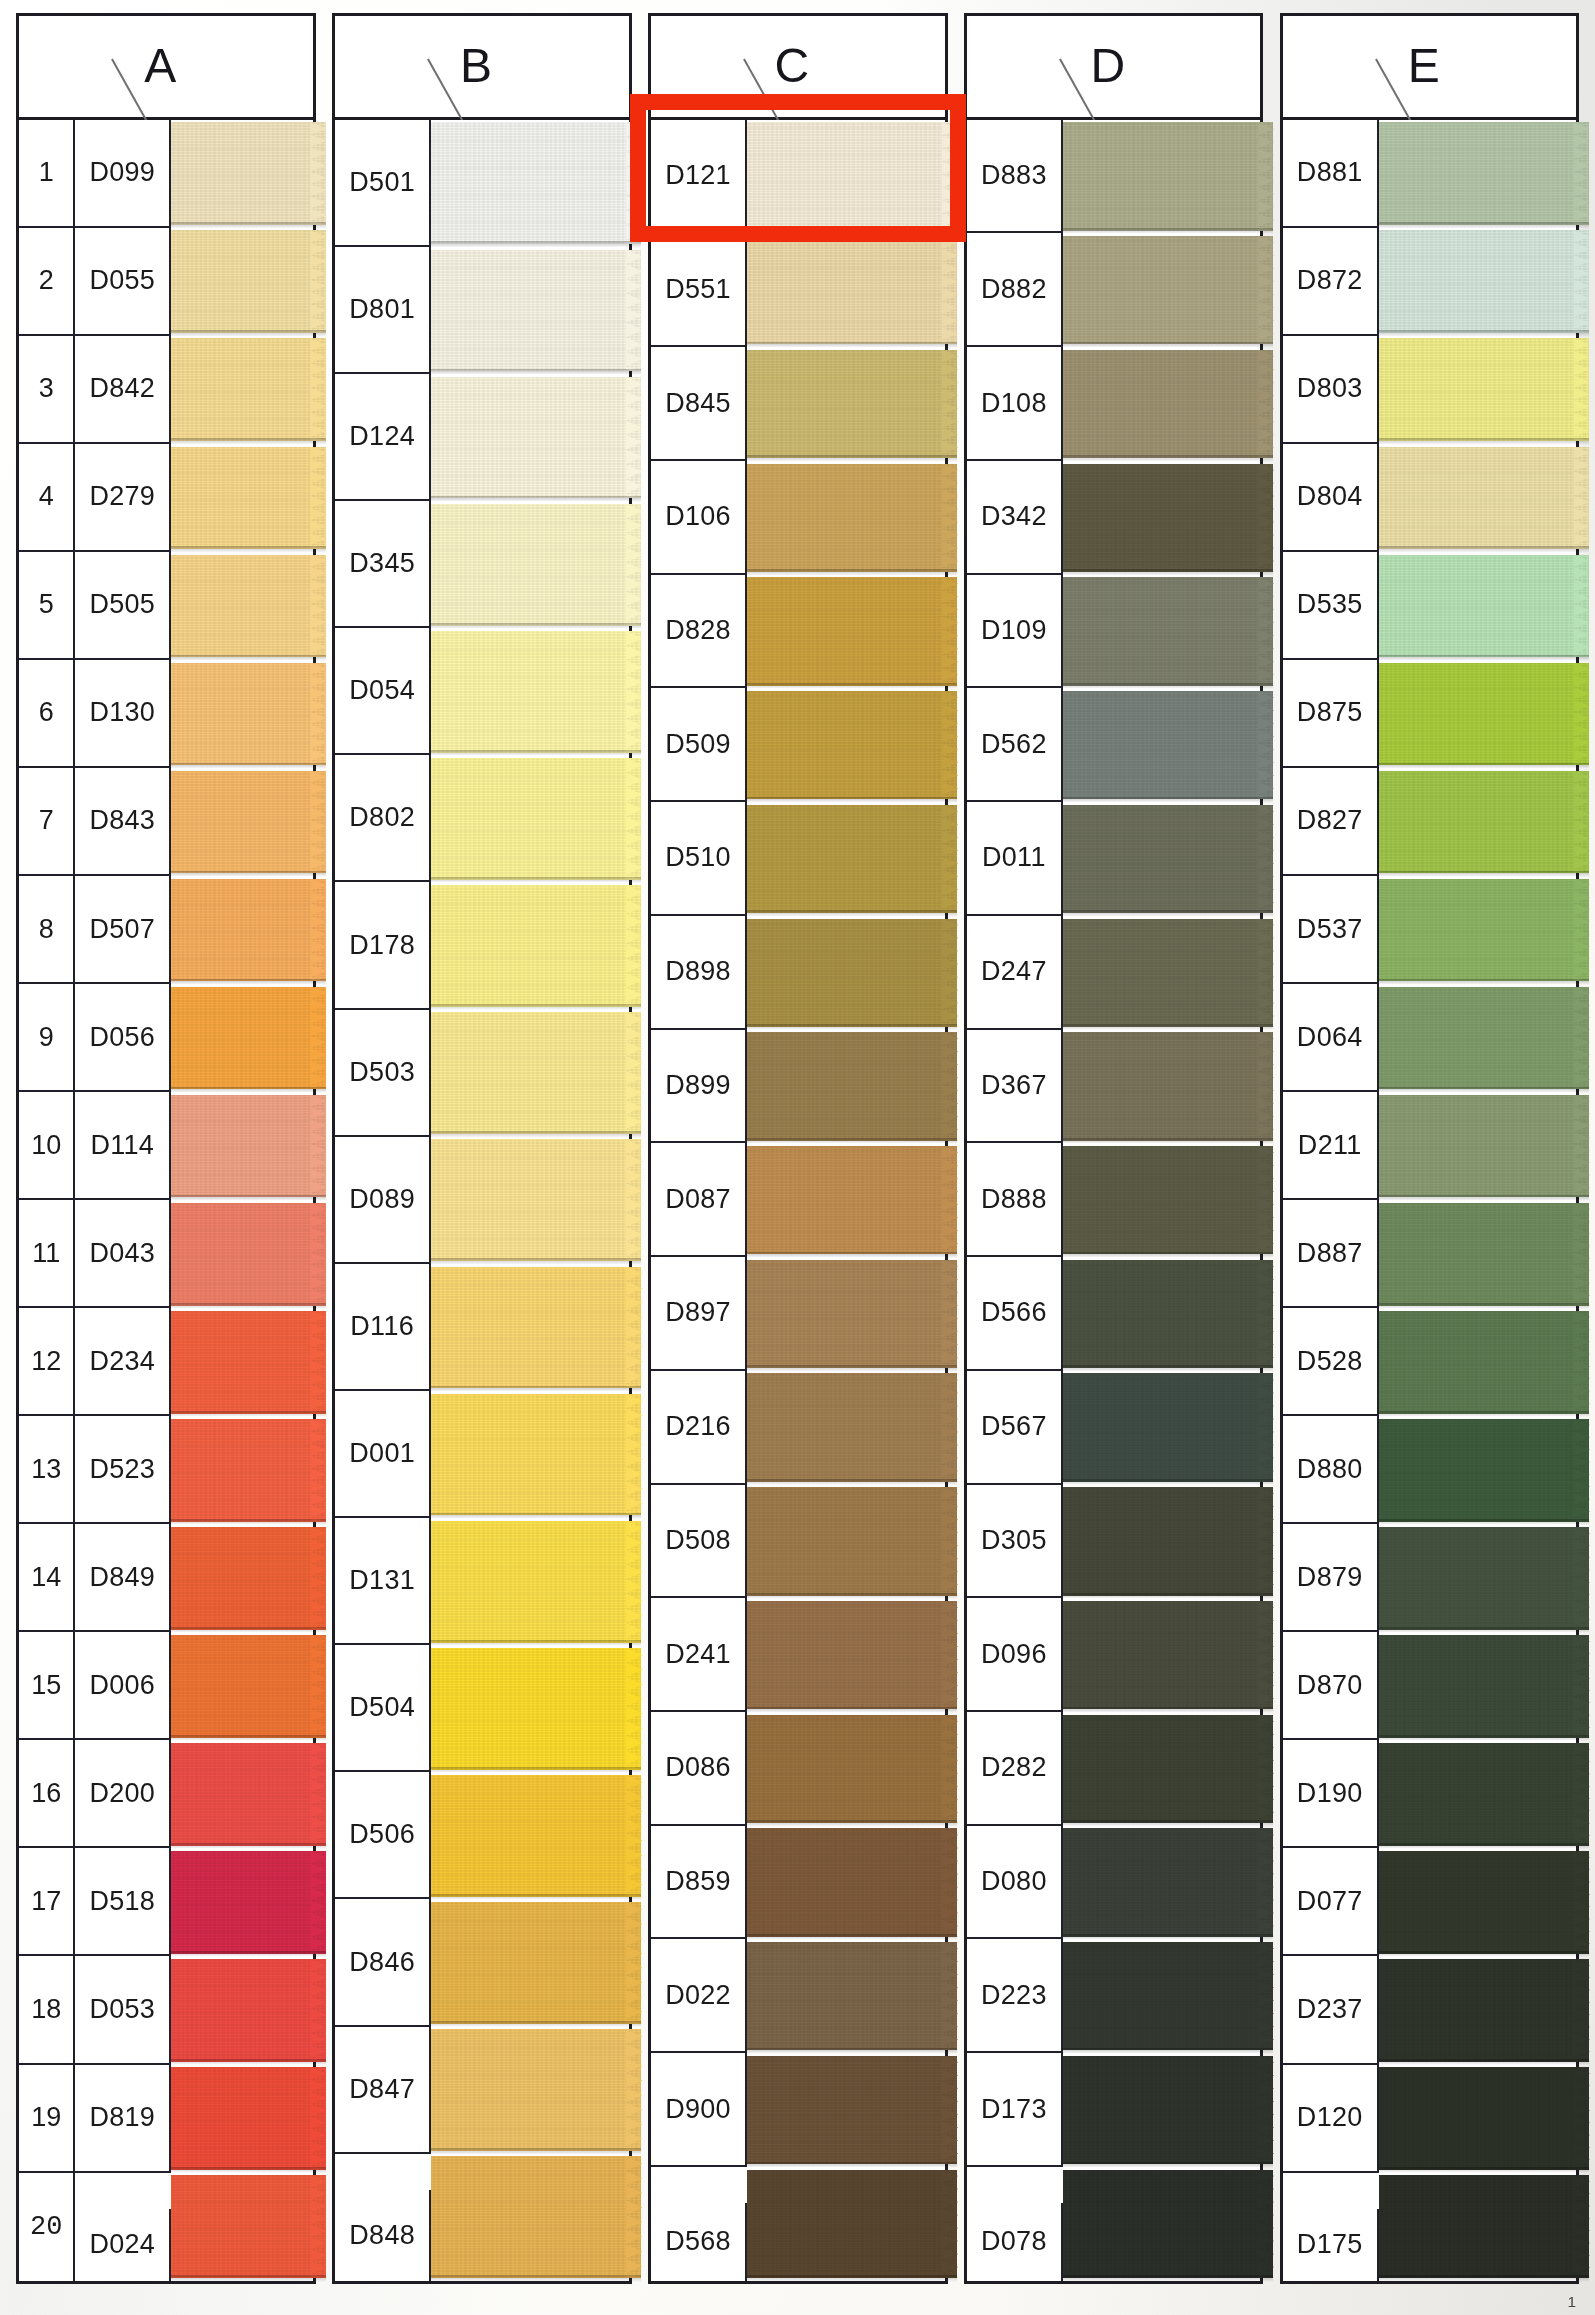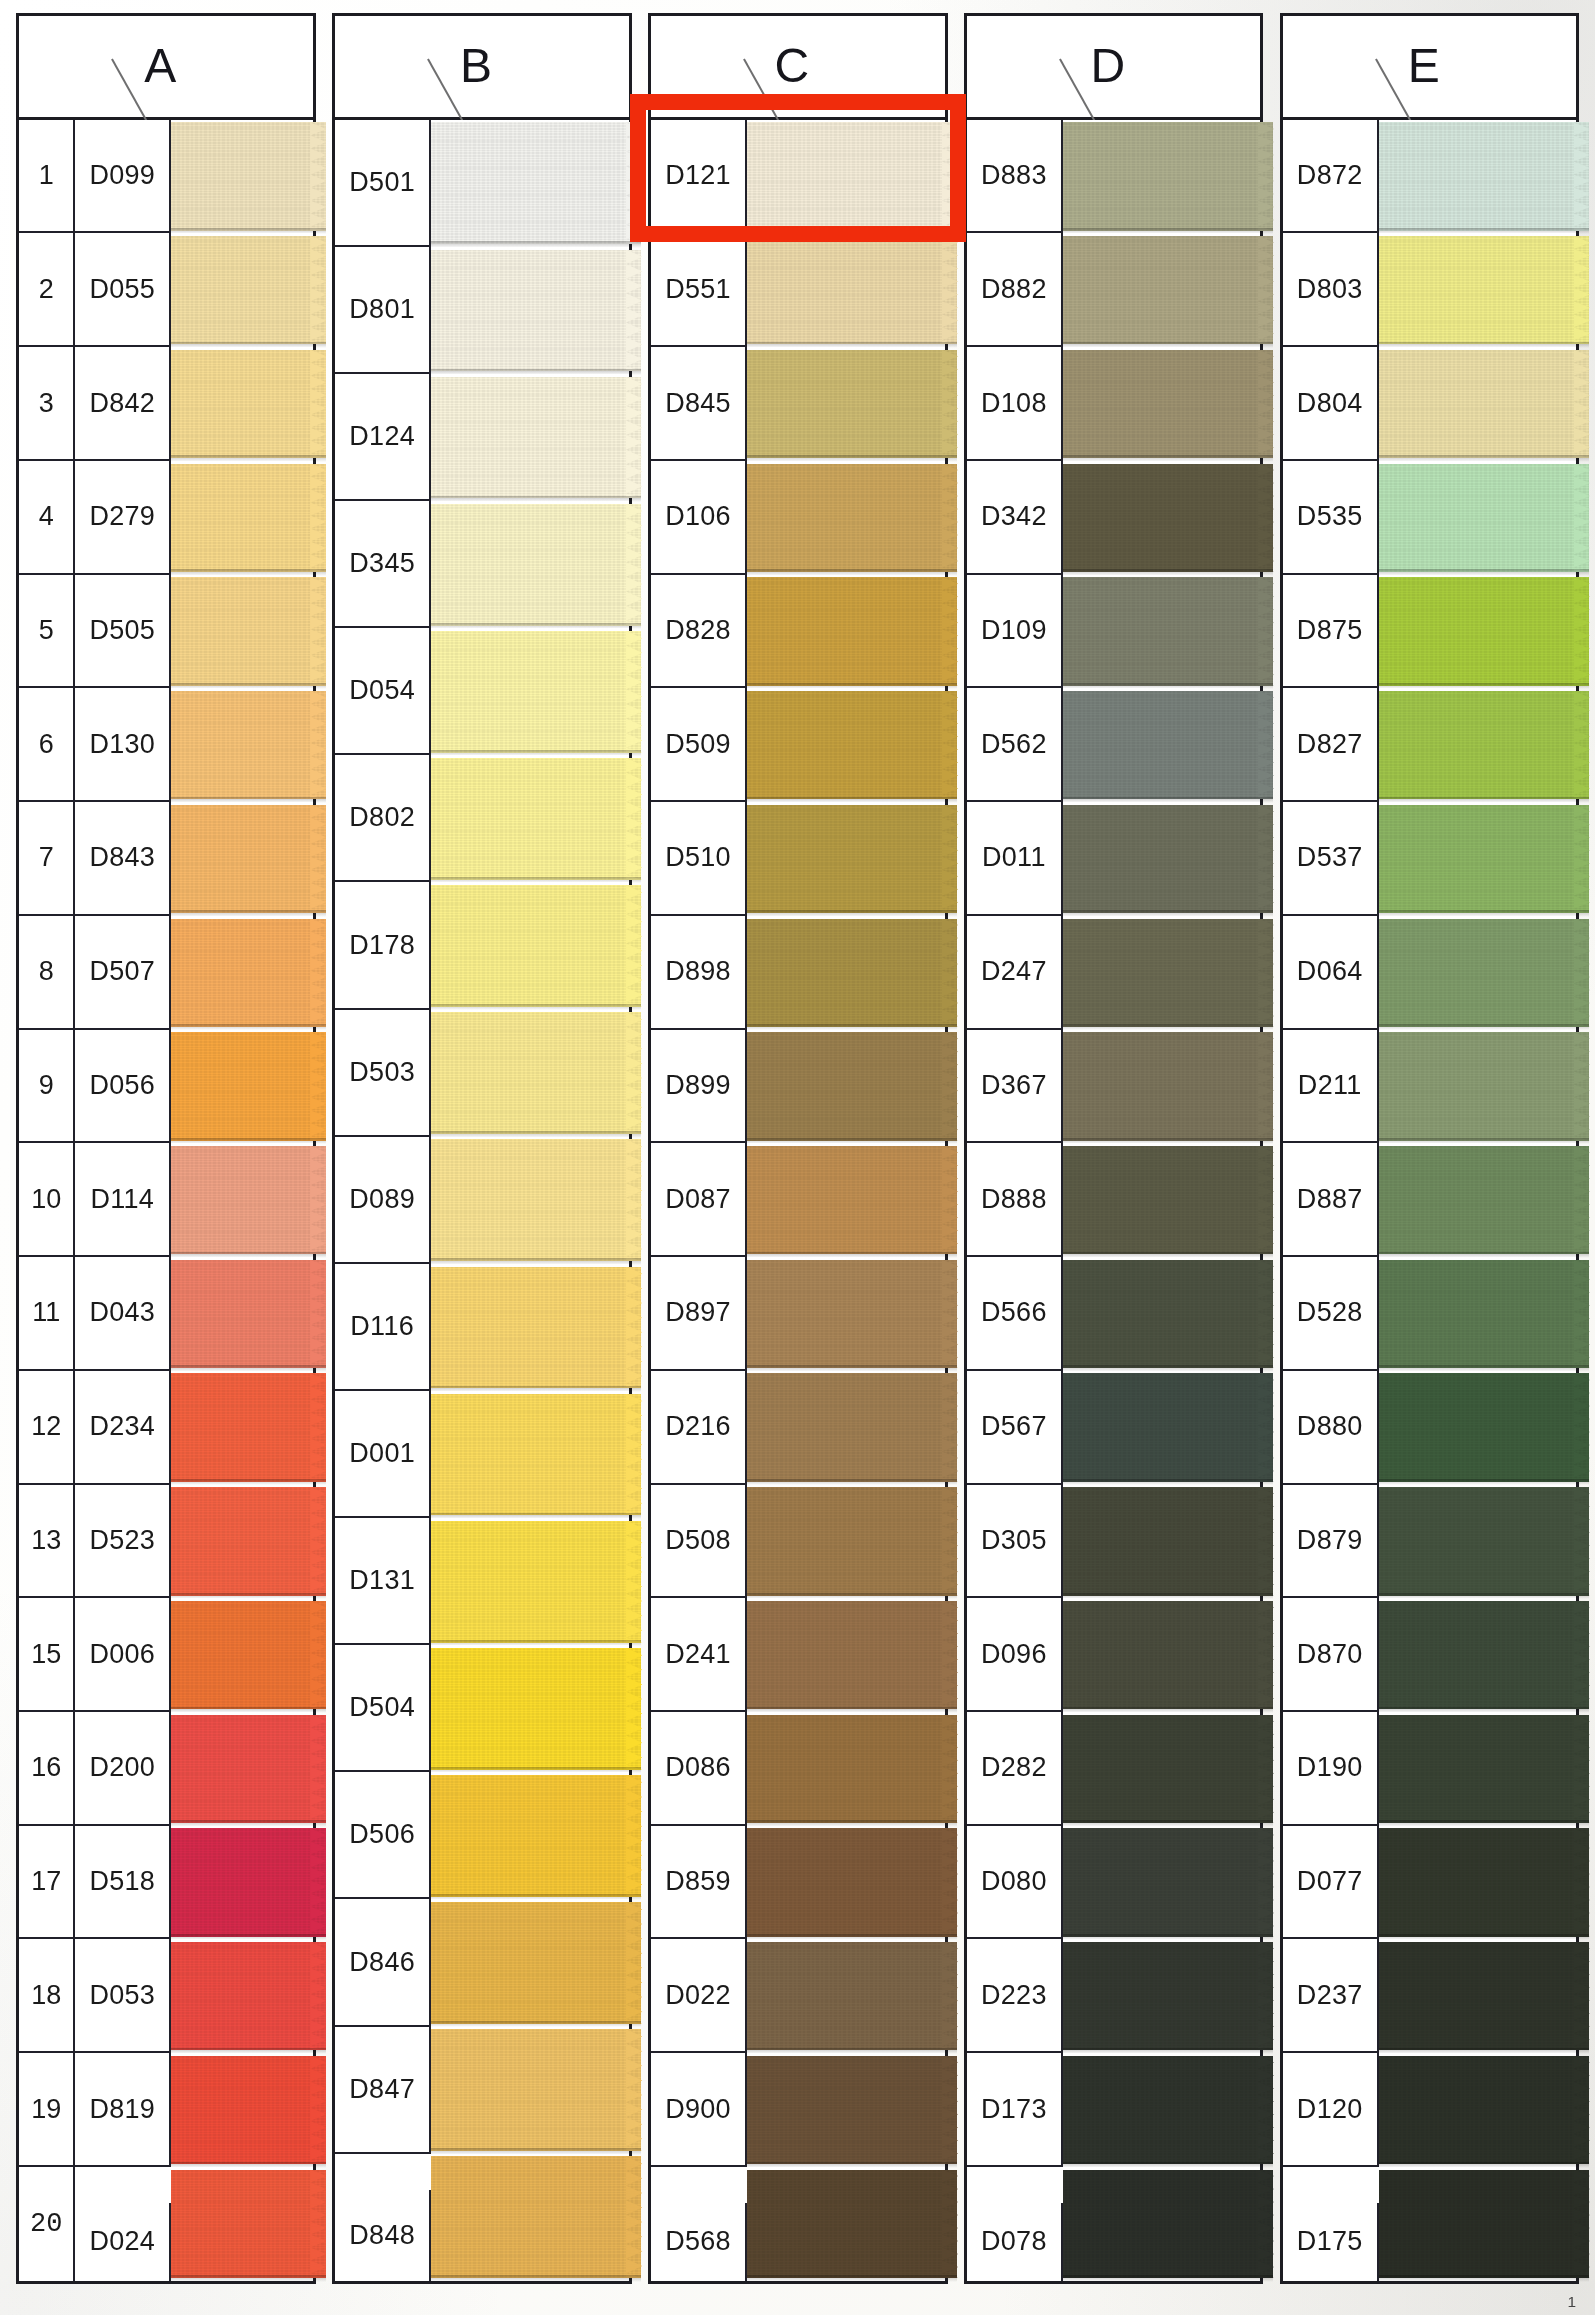--- a/index.html
+++ b/index.html
@@ -285,20 +285,28 @@
           </div>
         </div>
         <div class="row" id="row-A-13">
           <div class="cell-num">13</div>
           <div class="cell-code">D523</div>
           <div class="cell-swatch">
             <div class="tape" style="background: rgb(244, 97, 67);"></div>
             <div class="tape-shadow"></div>
           </div>
         </div>
+        <div class="row" id="row-A-14">
+          <div class="cell-num">14</div>
+          <div class="cell-code">D849</div>
+          <div class="cell-swatch">
+            <div class="tape" style="background: rgb(240, 98, 54);"></div>
+            <div class="tape-shadow"></div>
+          </div>
+        </div>
         <div class="row" id="row-A-15">
           <div class="cell-num">15</div>
           <div class="cell-code">D006</div>
           <div class="cell-swatch">
             <div class="tape" style="background: rgb(239, 116, 52);"></div>
             <div class="tape-shadow"></div>
           </div>
         </div>
         <div class="row" id="row-A-16">
           <div class="cell-num">16</div>
@@ -758,20 +766,27 @@
       </div>
     </div>
     <div class="col-group no-num">
       <div class="col-head">
         <span class="col-head-letter">E</span>
         <svg class="head-tick" viewBox="0 0 300 112" preserveAspectRatio="none">
           <line x1="95" y1="44" x2="132" y2="110" stroke="#6f6f70" stroke-width="2" vector-effect="non-scaling-stroke"></line>
         </svg>
       </div>
       <div class="rows">
+        <div class="row" id="row-E-1">
+          <div class="cell-code">D881</div>
+          <div class="cell-swatch">
+            <div class="tape" style="background: rgb(180, 198, 168);"></div>
+            <div class="tape-shadow"></div>
+          </div>
+        </div>
         <div class="row" id="row-E-2">
           <div class="cell-code">D872</div>
           <div class="cell-swatch">
             <div class="tape" style="background: rgb(212, 230, 220);"></div>
             <div class="tape-shadow"></div>
           </div>
         </div>
         <div class="row" id="row-E-3">
           <div class="cell-code">D803</div>
           <div class="cell-swatch">

